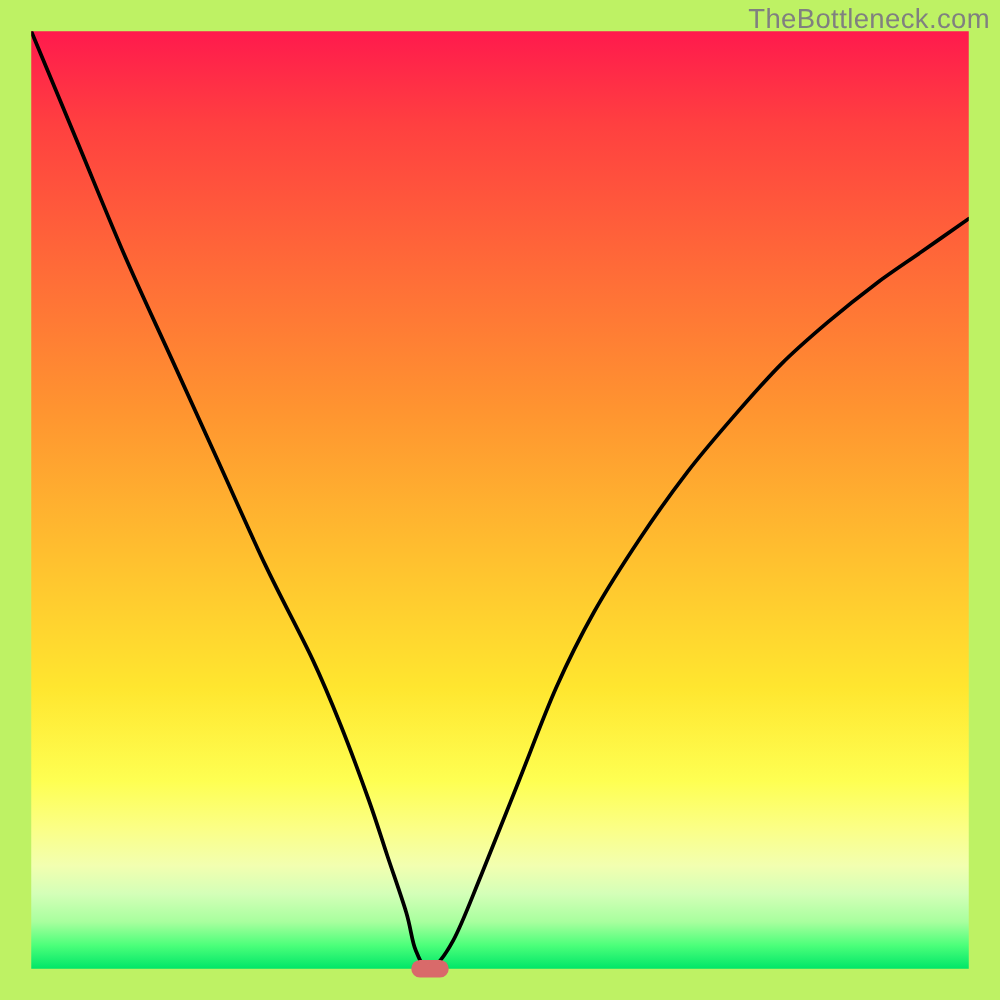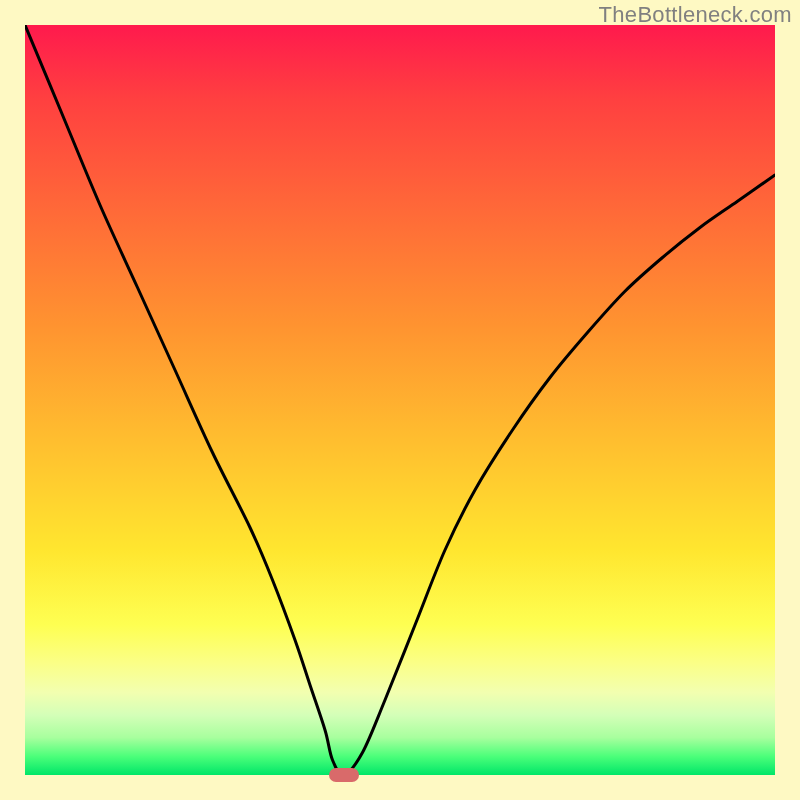--- a/index.html
+++ b/index.html
@@ -7,21 +7,21 @@
     padding: 0;
     width: 800px;
     height: 800px;
     overflow: hidden;
     font-family: Arial, Helvetica, sans-serif;
   }
   .canvas {
     position: relative;
     width: 800px;
     height: 800px;
-    background: #fef9c3;
+    background: #bef264;
   }
   .plot-area {
     position: absolute;
     left: 25px;
     top: 25px;
     width: 750px;
     height: 750px;
     background: linear-gradient(
       to bottom,
       #ff1a4d 0%,

